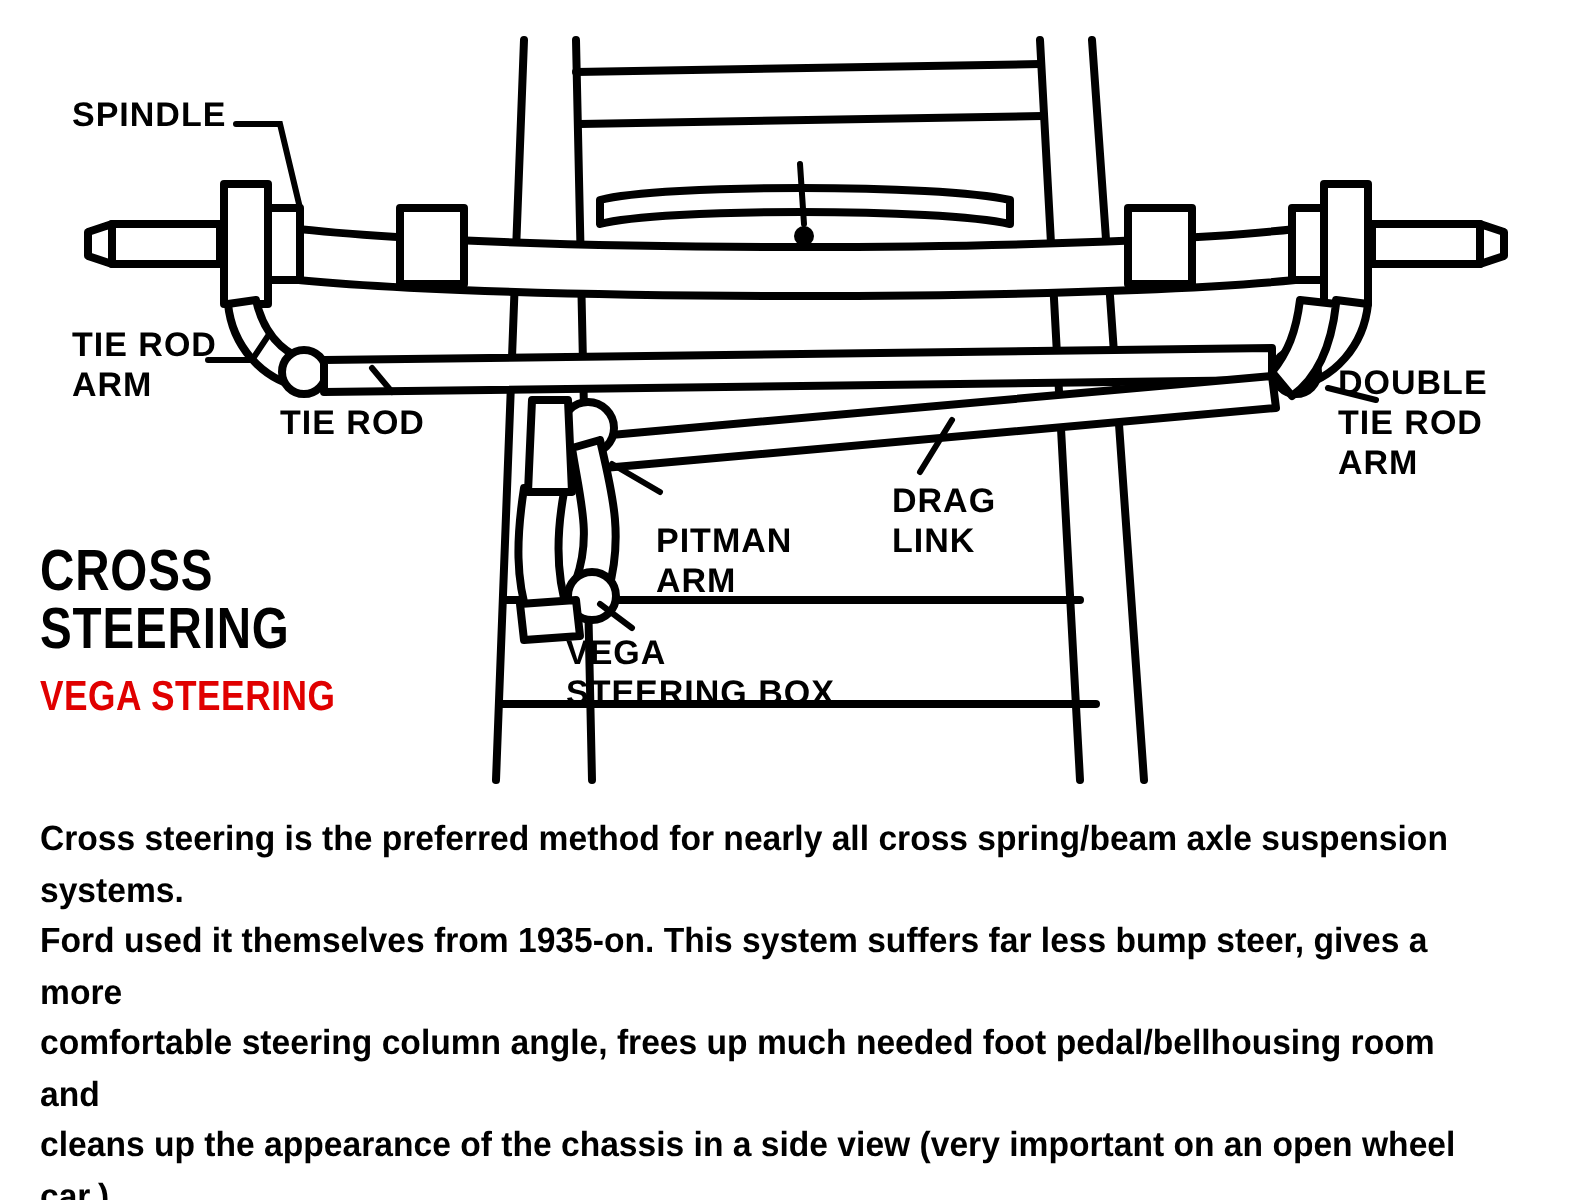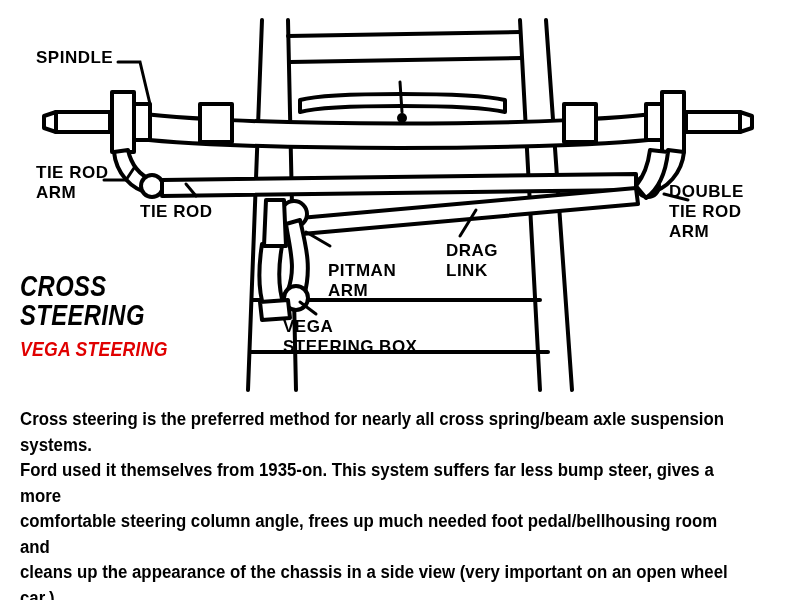--- a/index.html
+++ b/index.html
@@ -36,21 +36,20 @@
     letter-spacing: 0.5px;
     color: #000000;
     white-space: pre;
     text-transform: uppercase;
   }
   .title-block {
     position: absolute;
     left: 20px;
     top: 272px;
     width: 230px;
-    font-style: italic;
   }
   .title-main {
     font-family: "Liberation Sans", sans-serif;
     font-weight: bold;
     font-size: 29px;
     line-height: 29px;
     letter-spacing: 0.5px;
     color: #000000;
     text-transform: uppercase;
     transform: scaleX(0.82);

